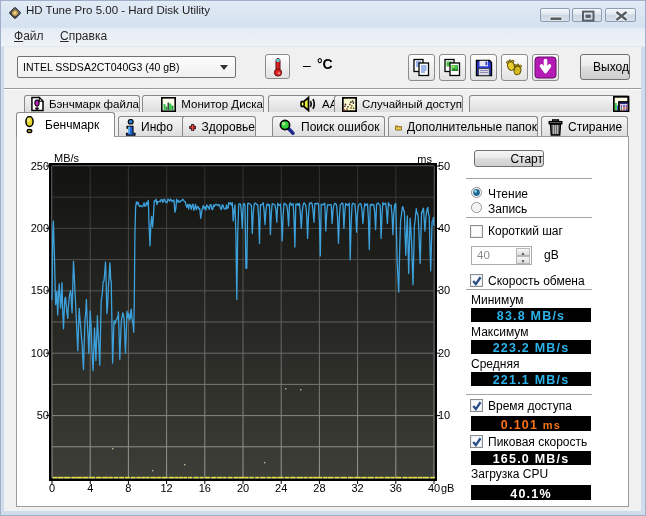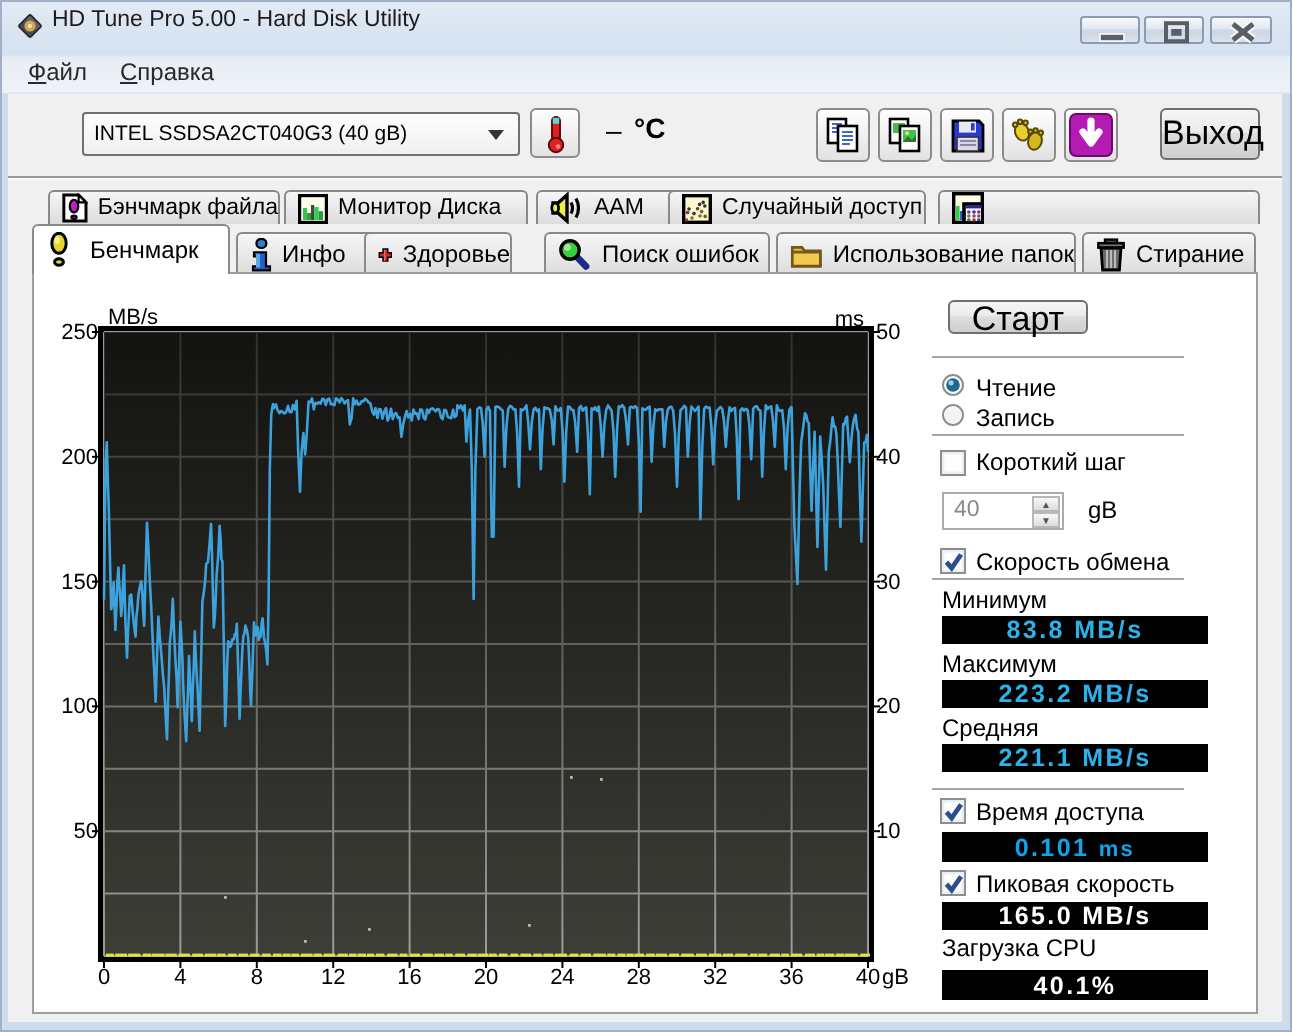--- a/index.html
+++ b/index.html
@@ -1,36 +1,36 @@
 <!DOCTYPE html>
 <html><head><meta charset="utf-8"><style>
 * { margin:0; padding:0; box-sizing:border-box; }
 body { width:646px; height:516px; font-family:"Liberation Sans",sans-serif; position:relative; overflow:hidden; background:#d4e0ef; }
 .win { position:absolute; inset:0; background:linear-gradient(180deg,#e2eaf5 0px,#d4e1f0 26px,#e7edf6 28px,#eef2f8 45px,#cfdcec 46px); border:1px solid #a0b0c8; }
 .client { position:absolute; left:4px; top:46px; width:637px; height:465px; background:#f0f0f0; border-top:1px solid #e3e8ee; }
 .tbar-div { position:absolute; left:0px; top:41px; width:637px; height:2px; border-top:1px solid #9a9a9a; border-bottom:1px solid #fff; }
 .title { position:absolute; left:26px; top:4px; font-size:11.5px; color:#1c1c1c; }
 .menu { position:absolute; top:29px; font-size:12px; color:#2a2a2a; }
 .wbtn { position:absolute; top:8px; height:14px; border:1px solid #8e9cb1; border-radius:2px; background:linear-gradient(180deg,#f7fafc,#dfe6ef 45%,#ccd6e4 50%,#d8e0ea); }
-.combo { position:absolute; left:17px; top:56px; width:219px; height:22px; border:1px solid #707070; border-radius:2px; background:linear-gradient(#fdfdfd,#f0f0f0); font-size:10.5px; line-height:20px; padding-left:5px; color:#000;margin-left:24px; }
+.combo { position:absolute; left:17px; top:56px; width:219px; height:22px; border:1px solid #707070; border-radius:2px; background:linear-gradient(#fdfdfd,#f0f0f0); font-size:10.5px; line-height:20px; padding-left:5px; color:#000; }
 .combo .arr { position:absolute; right:7px; top:8px; width:0; height:0; border-left:4px solid transparent; border-right:4px solid transparent; border-top:5px solid #333; }
 .tbtn { position:absolute; top:54px; width:27px; height:27px; border:1px solid #8c8c8c; border-radius:3px; background:linear-gradient(#fefefe,#e2e2e2); display:flex; align-items:center; justify-content:center; }
-.btn { border:1px solid #707070; border-radius:3px; background:linear-gradient(#f5f5f5,#ebebeb 45%,#dddddd 50%,#cfcfcf); font-size:17px; text-align:center; color:#000; }
+.btn { border:1px solid #707070; border-radius:3px; background:linear-gradient(#f5f5f5,#ebebeb 45%,#dddddd 50%,#cfcfcf); font-size:12px; text-align:right; color:#000; }
 .tab { position:absolute; display:flex; align-items:center; gap:5px; font-size:11.5px; white-space:nowrap; border:1px solid #898989; border-bottom:none; border-radius:3px 3px 0 0; background:linear-gradient(#f6f6f6,#dcdcdc); padding-left:6px; color:#000; }
-.tab.r1 { top:95px; height:17px; }
+.tab.r1 { top:95px; height:17px;justify-content:flex-end; }
 .tab.r2 { top:116px; height:21px; font-size:12px; }
 .tab.sel { left:16px; top:112px; width:99px; height:25px; background:#fff; font-size:12px; z-index:5; gap:9px; }
 .content { position:absolute; left:16px; top:136px; width:613px; height:371px; background:#fff; border:1px solid #9d9d9d; }
 .ax { font-size:11px; fill:#000; font-family:"Liberation Sans",sans-serif; }
 .sep { position:absolute; left:466px; width:126px; height:1px; background:#a5a5a5; }
 .lbl { position:absolute; font-size:12px; line-height:13px; color:#000; white-space:nowrap;text-align:right; }
-.vbox { position:absolute; left:471px; width:133px; background:#000; text-align:center; }
+.vbox { position:absolute; left:471px; width:120px; background:#000; text-align:center; }
 .vbox span { font-weight:bold; font-size:12.5px; letter-spacing:1.2px; }
 .cyan { color:#2cb2e8; }
-.yel { color:#0ea5e9; }
+.yel { color:#f97316; }
 .wht { color:#fff; }
 .spin { position:absolute; left:471px; top:246px; width:61px; height:19px; border:1px solid #ababab; background:#fff; font-size:11.5px; color:#8a8a8a; line-height:17px; padding-left:5px; }
 .sbtns { position:absolute; right:1px; top:1px; width:14px; height:15px; }
 .sb { height:8px; font-size:5px; color:#555; text-align:center; line-height:8px; border:1px solid #b8b8b8; background:linear-gradient(#f8f8f8,#dcdcdc); }
 </style></head>
 <body>
 <div class="win"></div>
 <div style="position:absolute;left:8px;top:6px"><svg width="14" height="14" viewBox="0 0 15 15">
       <g transform="rotate(45 7.5 7.5)">
         <rect x="3" y="3" width="9" height="9" rx="1.2" fill="#4a4a50" stroke="#222" stroke-width="0.8"></rect>
@@ -209,21 +209,21 @@
       <circle cx="6" cy="6" r="4.6" fill="#35d03a" stroke="#000" stroke-width="1.7"></circle>
       <circle cx="4.7" cy="4.7" r="1.7" fill="#9fe89a"></circle>
     </svg>
     <span>Поиск ошибок</span>
   </div>
 <div class="tab r2" style="left:388px;width:150px">
     <svg width="17" height="15" viewBox="0 0 17 15">
       <path d="M1.2 3.5h5l1.4 1.8h8.2v8H1.2z" fill="#e8b830" stroke="#70591a" stroke-width="1.4"></path>
       <path d="M1.2 6h14.6v7.3H1.2z" fill="#f0cb50" stroke="#70591a" stroke-width="1.4"></path>
     </svg>
-    <span>Использование папок</span>
+    <span>Дополнительные папок</span>
   </div>
 <div class="tab r2" style="left:541px;width:87px">
     <svg width="15" height="17" viewBox="0 0 15 17">
       <rect x="4.5" y="0.8" width="6" height="2" fill="#555" stroke="#000" stroke-width="1.2"></rect>
       <rect x="1.2" y="2.6" width="12.6" height="2.2" fill="#777" stroke="#000" stroke-width="1.3"></rect>
       <path d="M2.5 5h10l-0.8 11H3.3z" fill="#666" stroke="#000" stroke-width="1.4"></path>
       <path d="M5.5 6v9M7.5 6v9M9.5 6v9" stroke="#bbb" stroke-width="1.1"></path>
     </svg>
     <span>Стирание</span>
   </div>

